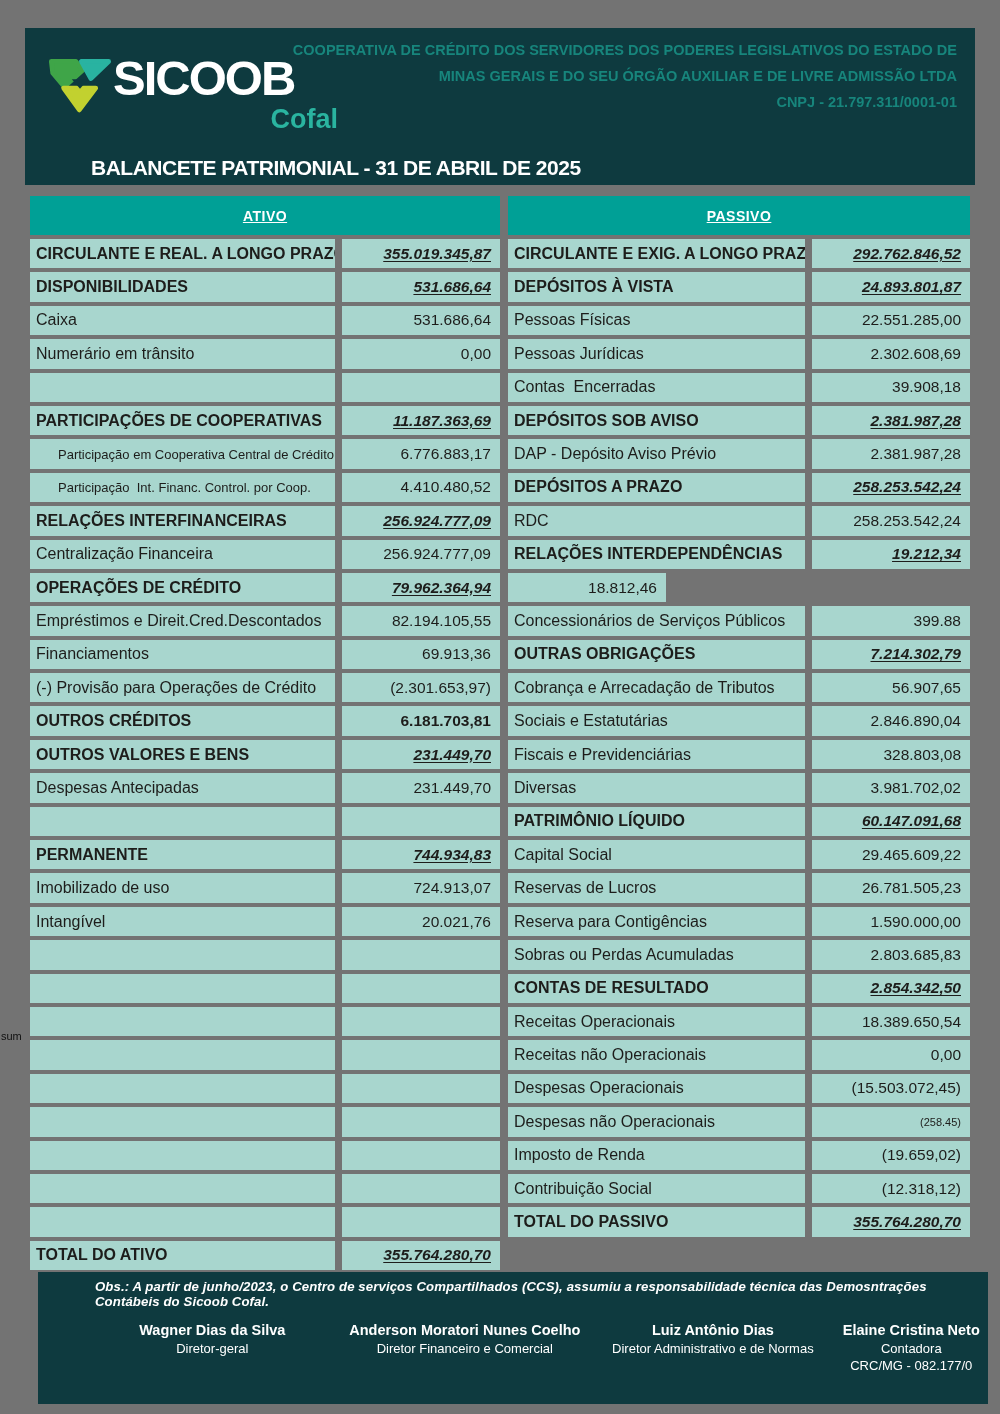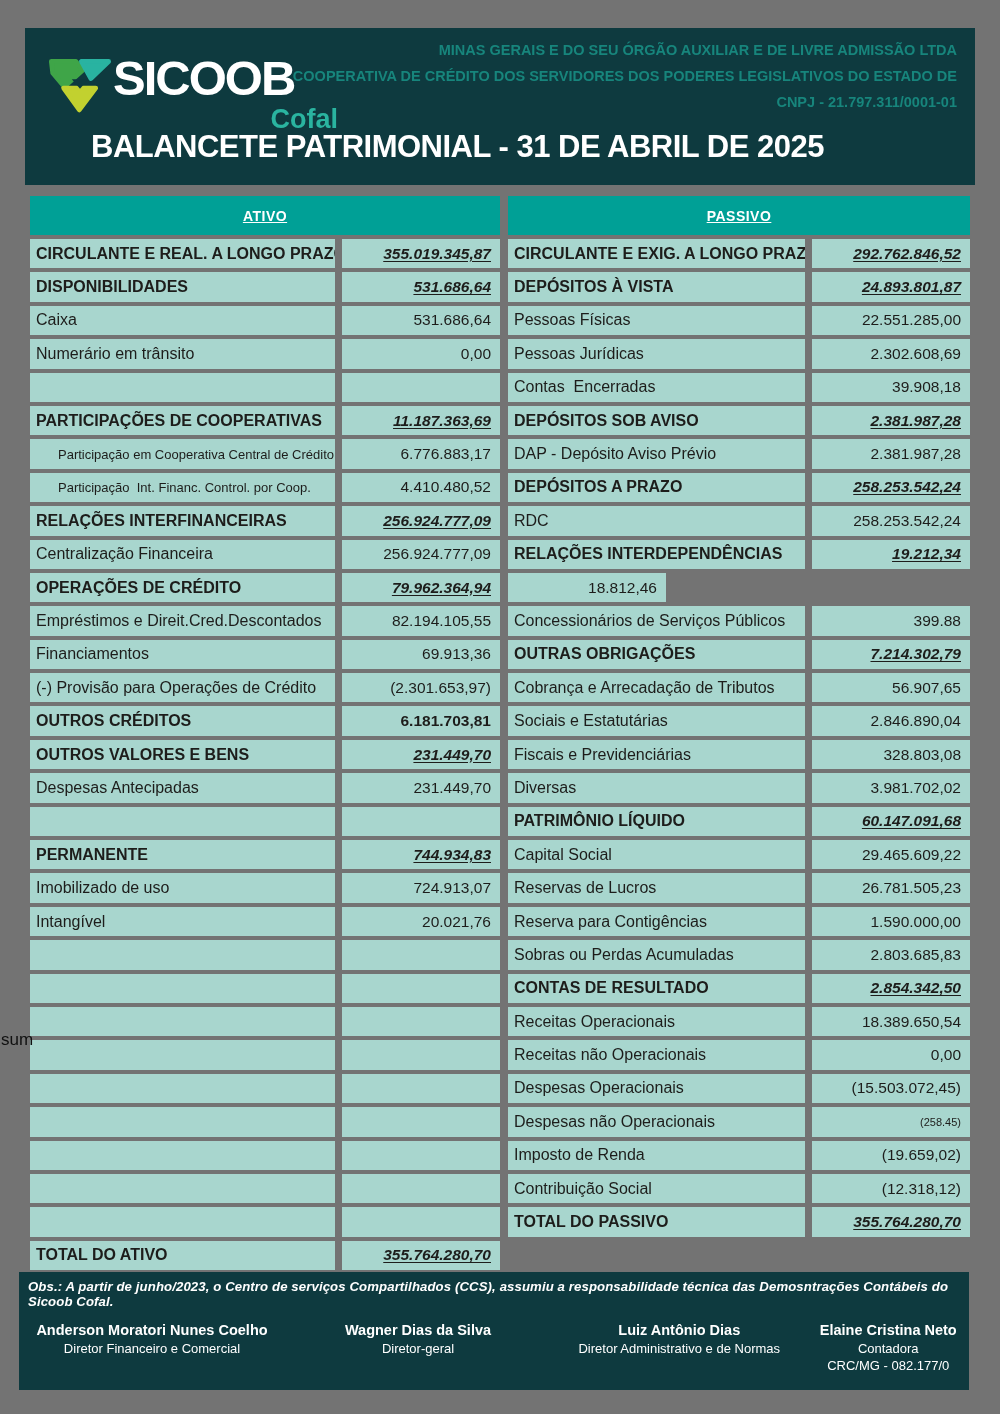--- a/index.html
+++ b/index.html
@@ -6,44 +6,44 @@
   html,body { background:#ffffff; }
   body { font-family:"Liberation Sans", sans-serif; }
   .page { position:relative; width:1000px; height:1414px; background:#737373; overflow:hidden; }
 
   
   .hdr { position:absolute; left:25px; top:28px; width:950px; height:157px; background:#0e3a3f; }
   .logo-icon { position:absolute; left:20px; top:28px; width:70px; height:60px; }
   .brand { position:absolute; left:88px; top:26px; color:#ffffff; font-size:49px; font-weight:800; letter-spacing:-2px; line-height:1; }
   .brand-sub { position:absolute; left:88px; top:78px; width:225px; text-align:right; color:#2ab4a0; font-size:27px; font-weight:700; line-height:1; }
   .org { position:absolute; right:18px; top:9px; text-align:right; color:#17857c; font-weight:700; font-size:14.5px; line-height:26px; }
-  .title { position:absolute; left:66px; bottom:20px; color:#ffffff; font-size:31px; font-weight:800; letter-spacing:-0.5px; white-space:nowrap; }
+  .title { position:absolute; left:66px; bottom:5px; color:#ffffff; font-size:21px; font-weight:800; letter-spacing:-0.5px; white-space:nowrap; }
 
   
   .tables { position:absolute; left:30px; top:196px; width:940px; display:flex; }
   .col { display:block; }
   .col.left  { width:470px; margin-right:8px; }
   .col.right { width:462px; }
   .col-head { height:39px; background:#00a096; color:#ffffff; font-weight:700; font-size:14px;
               display:flex; align-items:center; justify-content:center; margin-bottom:4px; letter-spacing:0.5px;text-decoration:underline; }
   .row { display:flex; height:29.4px; margin-bottom:4px; color:#1d1d1b; }
   .row .lbl { flex:1; background:#a8d6ce; display:flex; align-items:center; padding-left:6px;
               font-size:16px; margin-right:7px; overflow:hidden; white-space:pre; }
   .row .val { width:158px; background:#a8d6ce; display:flex; align-items:center; justify-content:flex-end;
               padding-right:9px; font-size:15.5px; white-space:nowrap; }
   .row.section .lbl, .row.section .val { font-weight:700; }
   .row.u .val { text-decoration:underline; text-underline-offset:2px;font-style:italic; }
   .row.small .lbl { font-size:13px;padding-left:28px; }
   .row.vsmall .val { font-size:11px; }
 
   
-  .artifact { position:absolute; left:1px; top:1030px; font-size:17px; color:#111111; }
+  .artifact { position:absolute; left:1px; top:1030px; font-size:11px; color:#111111; }
 
   
-  .ftr { position:absolute; left:19px; top:1272px; width:950px; height:118px; background:#0e3a3f; color:#ffffff; }
+  .ftr { position:absolute; left:38px; top:1272px; width:950px; height:132px; background:#0e3a3f; color:#ffffff;padding-left:48px; }
   .obs { margin:7px 10px 0 9px; font-size:13.2px; font-weight:700; font-style:italic; letter-spacing:0.1px; }
   .sigs { display:flex; margin-top:11px; }
   .sig { text-align:center; }
   .sig:nth-child(1){ width:28%; } .sig:nth-child(2){ width:28%; }
   .sig:nth-child(3){ width:27%; } .sig:nth-child(4){ width:17%; }
   .sig-name { font-size:14.5px; font-weight:700; line-height:20px; }
   .sig-role { font-size:13px; line-height:17px; }
   .sig-extra { font-size:13px; line-height:17px; }
 </style>
 </head>
@@ -54,22 +54,22 @@
   <header class="hdr">
     <svg class="logo-icon" viewBox="0 0 100 88" xmlns="http://www.w3.org/2000/svg">
       <polygon points="8,8 44,8 54,21 27,45 10,25" fill="#3fa548" stroke="#3fa548" stroke-width="7" stroke-linejoin="round"></polygon>
       <polygon points="52,8 92,8 66,33" fill="#29b3a1" stroke="#29b3a1" stroke-width="7" stroke-linejoin="round"></polygon>
       <polygon points="26,47 73,47 49,79" fill="#c2d12f" stroke="#c2d12f" stroke-width="7" stroke-linejoin="round"></polygon>
       <polygon points="38,34 62,34 50,48" fill="#0e3a3f"></polygon>
     </svg>
     <div class="brand">SICOOB</div>
     <div class="brand-sub">Cofal</div>
     <div class="org">
+      <div>COOPERATIVA DE CRÉDITO DOS SERVIDORES DOS PODERES LEGISLATIVOS DO ESTADO DE</div>
       <div>MINAS GERAIS E DO SEU ÓRGÃO AUXILIAR  E  DE LIVRE ADMISSÃO LTDA</div>
-      <div>COOPERATIVA DE CRÉDITO DOS SERVIDORES DOS PODERES LEGISLATIVOS DO ESTADO DE</div>
       <div>CNPJ - 21.797.311/0001-01</div>
     </div>
     <h1 class="title">BALANCETE PATRIMONIAL - 31 DE ABRIL DE 2025</h1>
   </header>
 
   <main class="tables">
     <section class="col left">
       <div class="col-head">ATIVO</div>
       <div class="rows">
           <div class="row section u">
@@ -323,26 +323,26 @@
         </div>
     </section>
   </main>
 
   <span class="artifact">sum</span>
 
   <footer class="ftr">
     <p class="obs">Obs.: A partir de junho/2023, o Centro de serviços Compartilhados (CCS),  assumiu a responsabilidade  técnica das Demosntrações Contábeis  do Sicoob Cofal.</p>
     <div class="sigs">
       <div class="sig">
+        <div class="sig-name">Wagner Dias da Silva</div>
+        <div class="sig-role">Diretor-geral</div>
+      </div>
+      <div class="sig">
         <div class="sig-name">Anderson Moratori Nunes Coelho</div>
         <div class="sig-role">Diretor Financeiro  e Comercial</div>
-      </div>
-      <div class="sig">
-        <div class="sig-name">Wagner Dias da Silva</div>
-        <div class="sig-role">Diretor-geral</div>
       </div>
       <div class="sig">
         <div class="sig-name">Luiz Antônio Dias</div>
         <div class="sig-role">Diretor Administrativo e de Normas</div>
       </div>
       <div class="sig">
         <div class="sig-name">Elaine Cristina Neto</div>
         <div class="sig-role">Contadora</div>
         <div class="sig-extra">CRC/MG - 082.177/0</div>
       </div>

